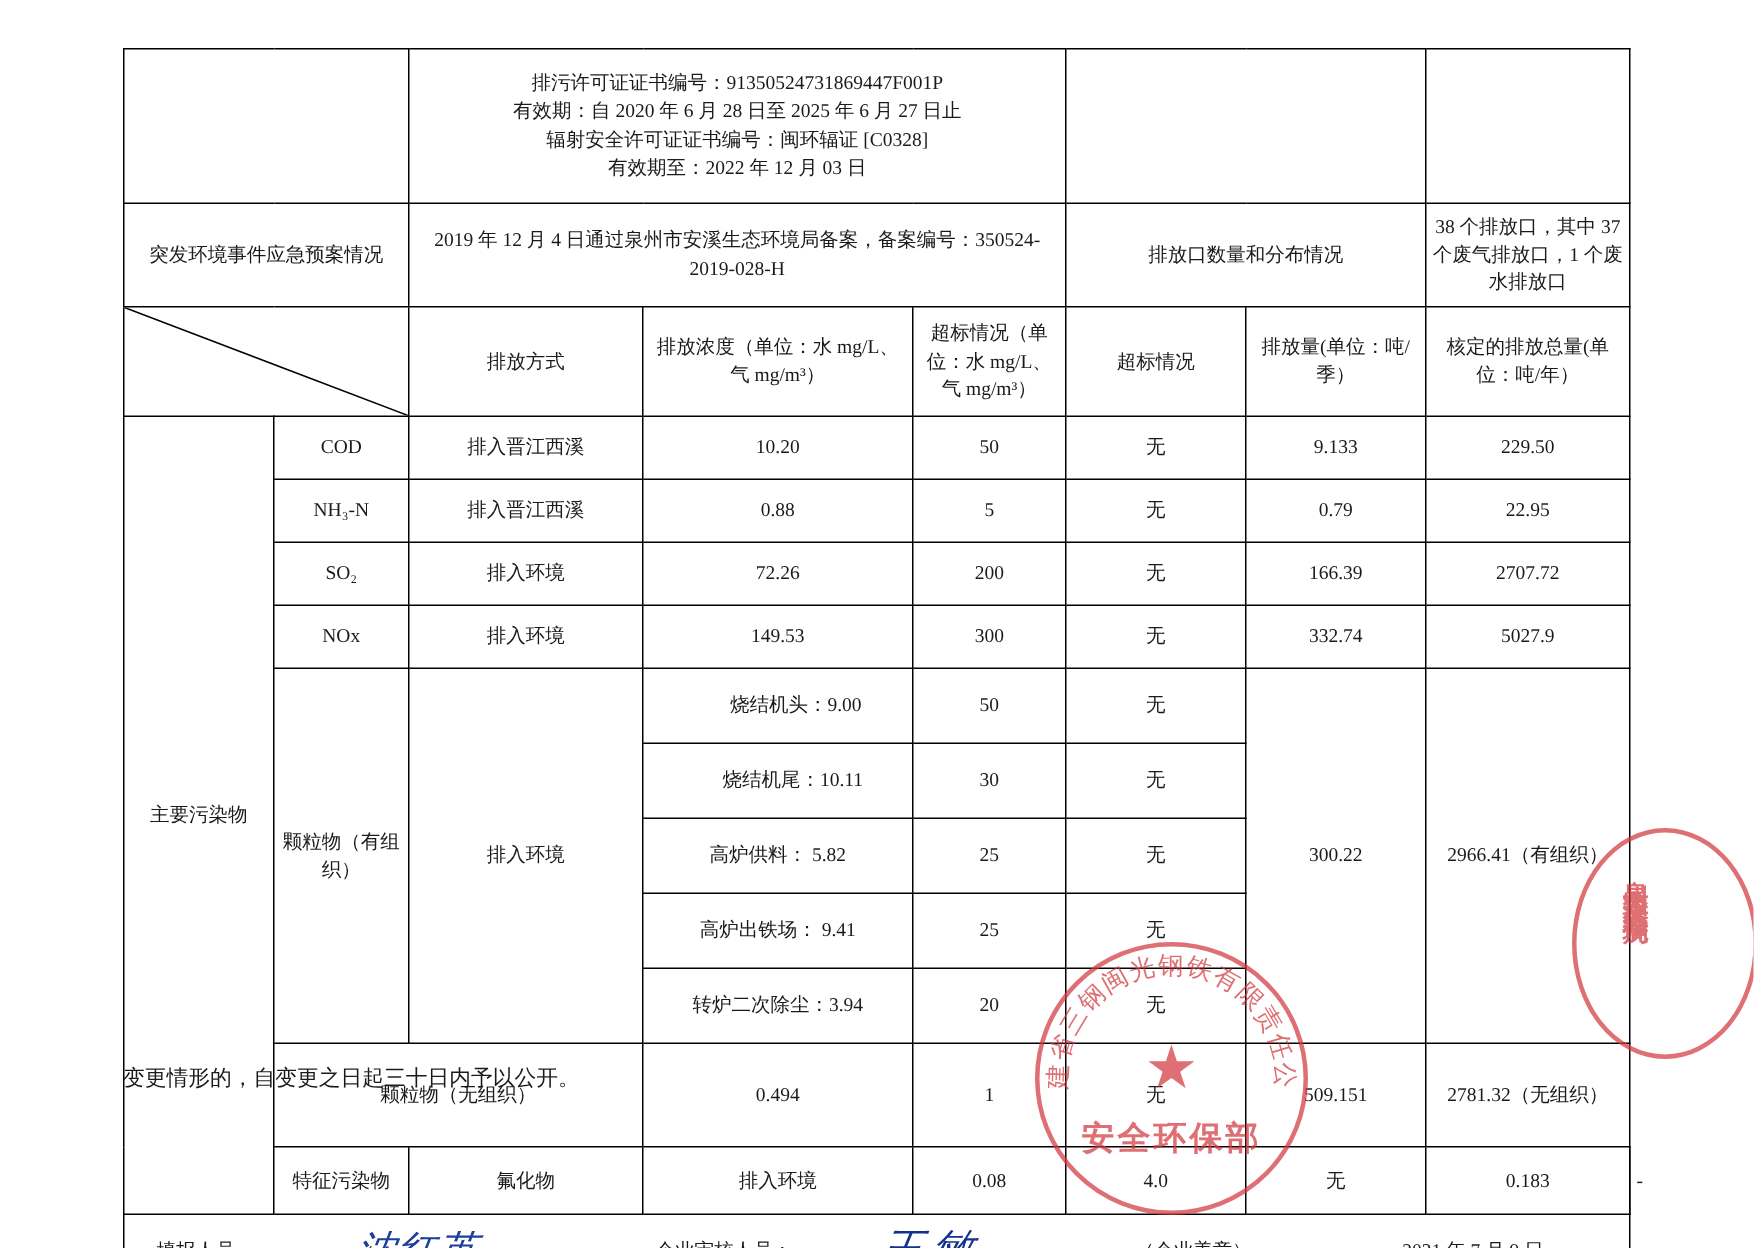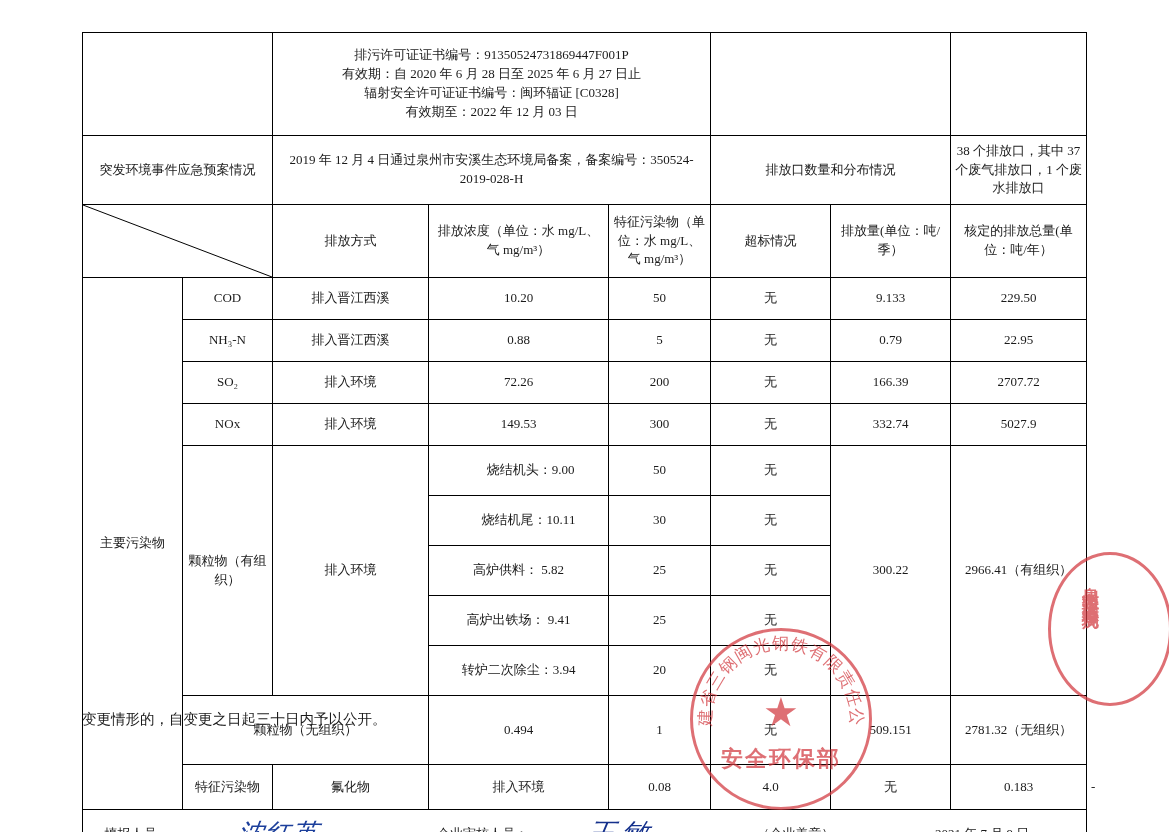--- a/index.html
+++ b/index.html
@@ -174,21 +174,21 @@
     <tr>
       <td colspan="2" style="height:72px;padding:0;">
         <div class="diag">
           <svg class="diagline" viewBox="0 0 190 72" preserveAspectRatio="none">
             <line x1="0" y1="0" x2="190" y2="72" stroke="#000" stroke-width="1"></line>
           </svg>
         </div>
       </td>
       <td>排放方式</td>
       <td>排放浓度（单位：水 mg/L、气 mg/m³）</td>
-      <td class="small">特征污染物（单位：水 mg/L、气 mg/m³）</td>
+      <td class="small">超标情况（单位：水 mg/L、气 mg/m³）</td>
       <td>超标情况</td>
       <td>排放量(单位：吨/季）</td>
       <td>核定的排放总量(单位：吨/年）</td>
     </tr>
 
     <tr>
       <td rowspan="11" style="width:100px;">主要污染物</td>
       <td style="height:35px;">COD</td>
       <td>排入晋江西溪</td>
       <td>10.20</td>

